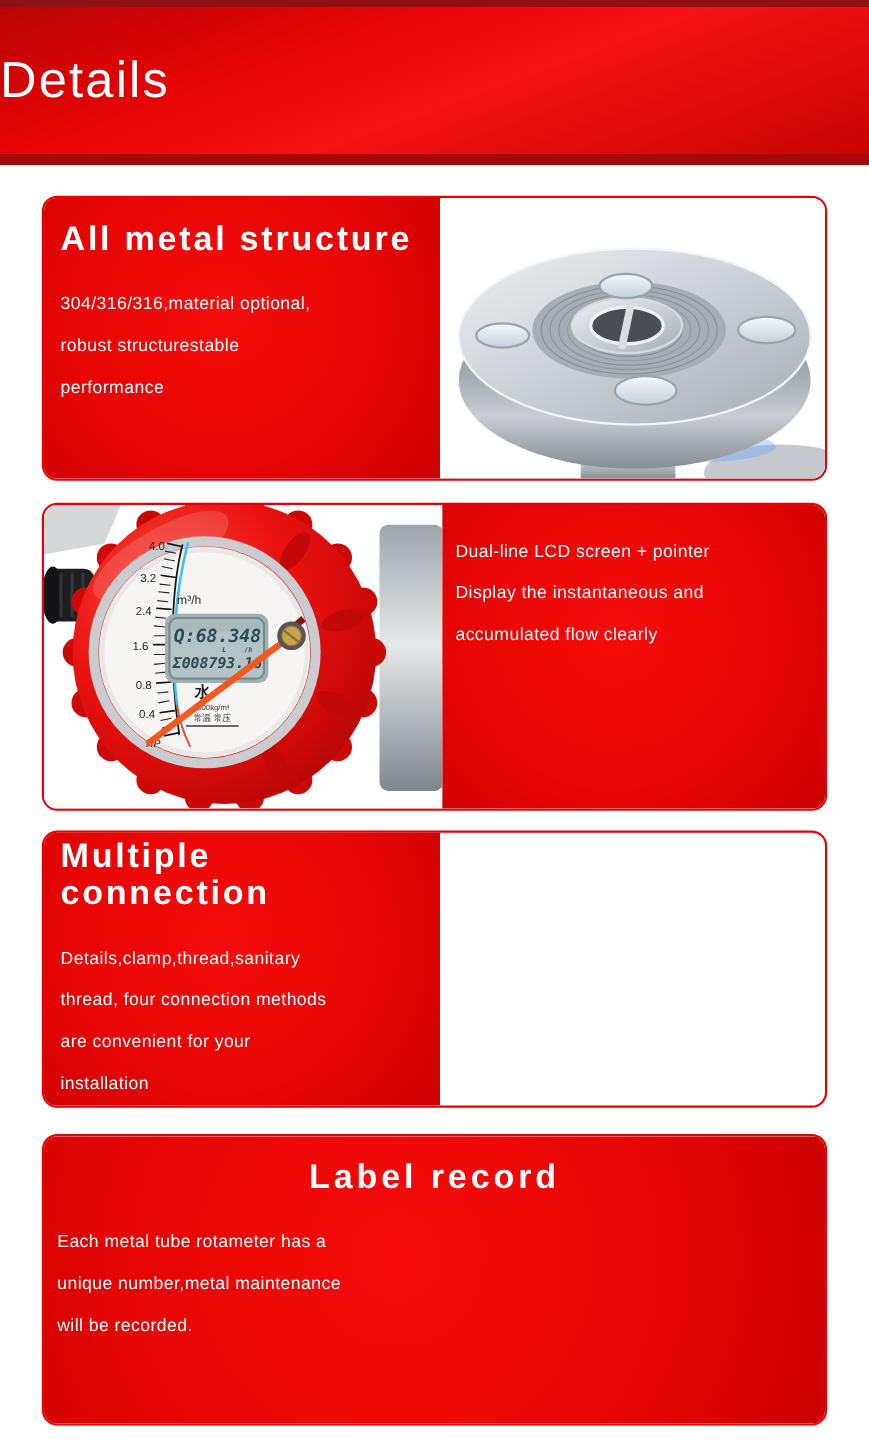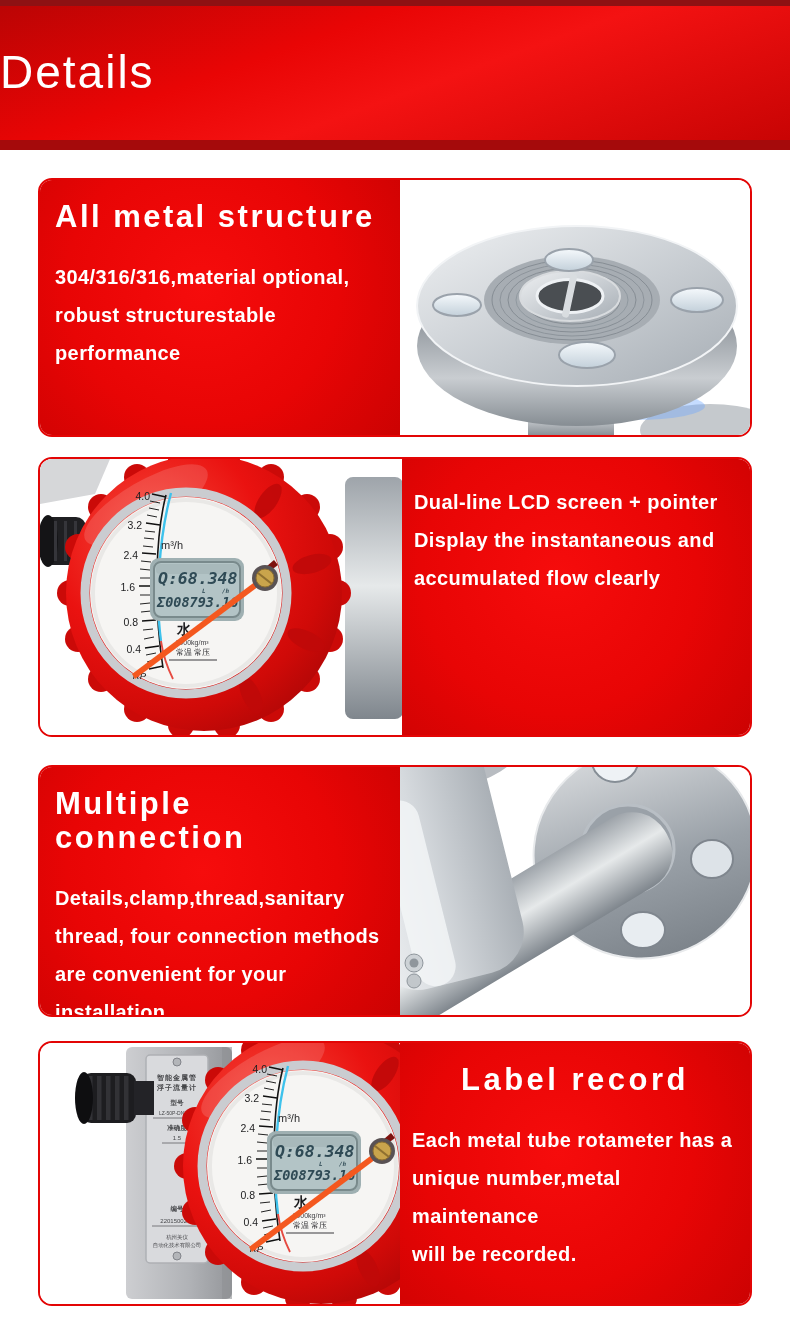--- a/index.html
+++ b/index.html
@@ -19,27 +19,27 @@
   
   .card{display:flex;overflow:hidden;box-sizing:border-box;margin:0 38px;
     border:2px solid var(--accent_red,#e30505);border-radius:14px;background:#fff;}
   .panel-red{background:radial-gradient(circle at 45% 42%,#f60c0c 0%,#e80505 55%,#cc0202 100%);color:#fff;}
   .w-fixed{width:360px;flex:none;}
   .w-fixed2{width:362px;flex:none;}
   .grow{flex:1;min-width:0;}
   .photo{position:relative;background:#fff;overflow:hidden;}
   .photo svg{position:absolute;left:0;top:0;}
   .sec-title{margin:20px 12px 0 15px;font-weight:700;font-size:31px;line-height:34px;letter-spacing:2.5px;}
-  .sec-body{margin:24px 8px 0 15px;font-size:20px;line-height:38px;letter-spacing:.4px;white-space:pre-line;font-weight:bold;}
+  .sec-body{margin:24px 8px 0 15px;font-size:16px;line-height:38px;letter-spacing:.4px;white-space:pre-line;}
   .centered .sec-title{text-align:center;letter-spacing:3.5px;margin-left:8px;margin-right:8px;}
   .centered .sec-body{margin-left:12px;}
   .mt1{margin-top:28px;height:259px;}
   .mt2{margin-top:20px;height:280px;}
-  .mt3{margin-top:28px;height:252px;}
-  .mt4{margin-top:24px;height:265px;}
+  .mt3{margin-top:18px;height:252px;align-items:flex-end;}
+  .mt4{margin-top:24px;height:265px;flex-direction:column;}
 
   .defs-holder{position:absolute;width:0;height:0;overflow:hidden;}
   text{font-family:"Liberation Sans","DejaVu Sans",sans-serif;}
   .lcd-txt{font-family:"DejaVu Sans Mono","Liberation Mono",monospace;font-style:italic;font-weight:700;}
 </style>
 </head>
 <body>
 
 <svg class="defs-holder" xmlns="http://www.w3.org/2000/svg" aria-hidden="true">
   <defs>

